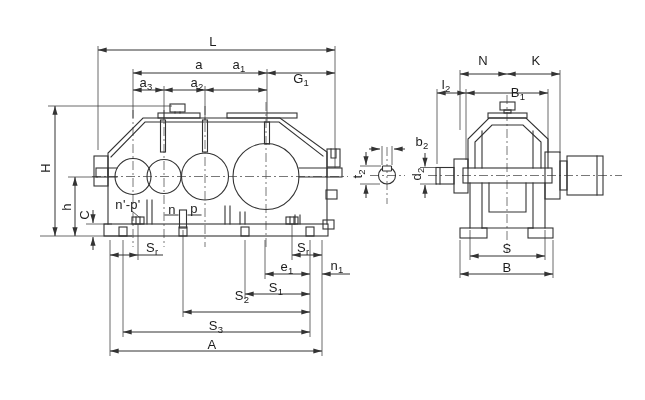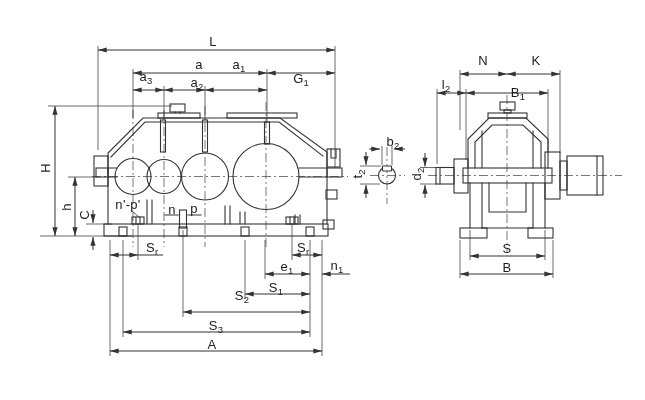--- a/index.html
+++ b/index.html
@@ -143,38 +143,38 @@
     <g stroke="#333" stroke-width="1.1" fill="none">
       <circle cx="387" cy="175.5" r="8.5"></circle>
       <rect x="382.5" y="166" width="9" height="5" fill="#ffffff" stroke="none"></rect>
       <path d="M382.5,166 H391.5 M382.5,166 V171 M391.5,166 V171 M382.5,171 H391.5"></path>
     </g>
   </svg>
 
   <div class="lbl" style="left:213px;top:41px"><span>L</span><span class="sub"></span></div>
   <div class="lbl" style="left:199px;top:64px"><span>a</span><span class="sub"></span></div>
   <div class="lbl" style="left:301px;top:78px"><span>G</span><span class="sub">1</span></div>
-  <div class="lbl" style="left:146px;top:76px"><span>a</span><span class="sub">3</span></div>
+  <div class="lbl" style="left:146px;top:82px"><span>a</span><span class="sub">3</span></div>
   <div class="lbl" style="left:197px;top:82px"><span>a</span><span class="sub">2</span></div>
   <div class="lbl" style="left:239px;top:64px"><span>a</span><span class="sub">1</span></div>
   <div class="lbl rot" style="left:45px;top:168px"><span>H</span><span class="sub"></span></div>
   <div class="lbl rot" style="left:66px;top:207px"><span>h</span><span class="sub"></span></div>
   <div class="lbl rot" style="left:84px;top:215px"><span>C</span><span class="sub"></span></div>
   <div class="lbl" style="left:128px;top:204px"><span>n'-p'</span><span class="sub"></span></div>
   <div class="lbl" style="left:172px;top:209px"><span>n</span><span class="sub"></span></div>
   <div class="lbl" style="left:194px;top:208px"><span>p</span><span class="sub"></span></div>
   <div class="lbl" style="left:152px;top:247px"><span>S</span><span class="sub">r</span></div>
   <div class="lbl" style="left:303px;top:247px"><span>S</span><span class="sub">r</span></div>
   <div class="lbl" style="left:287px;top:266px"><span>e</span><span class="sub">1</span></div>
   <div class="lbl" style="left:337px;top:265px"><span>n</span><span class="sub">1</span></div>
   <div class="lbl" style="left:276px;top:287px"><span>S</span><span class="sub">1</span></div>
   <div class="lbl" style="left:242px;top:295px"><span>S</span><span class="sub">2</span></div>
   <div class="lbl" style="left:216px;top:325px"><span>S</span><span class="sub">3</span></div>
   <div class="lbl" style="left:212px;top:344px"><span>A</span><span class="sub"></span></div>
-  <div class="lbl" style="left:393px;top:141px"><span>b</span><span class="sub">2</span></div>
+  <div class="lbl" style="left:422px;top:141px"><span>b</span><span class="sub">2</span></div>
   <div class="lbl rot" style="left:357px;top:174px"><span>t</span><span class="sub">2</span></div>
   <div class="lbl rot" style="left:416px;top:174px"><span>d</span><span class="sub">2</span></div>
   <div class="lbl" style="left:483px;top:60px"><span>N</span><span class="sub"></span></div>
   <div class="lbl" style="left:536px;top:60px"><span>K</span><span class="sub"></span></div>
   <div class="lbl" style="left:446px;top:84px"><span>l</span><span class="sub">2</span></div>
   <div class="lbl" style="left:518px;top:92px"><span>B</span><span class="sub">1</span></div>
   <div class="lbl" style="left:507px;top:248px"><span>S</span><span class="sub"></span></div>
   <div class="lbl" style="left:507px;top:267px"><span>B</span><span class="sub"></span></div>
 
 </div>

